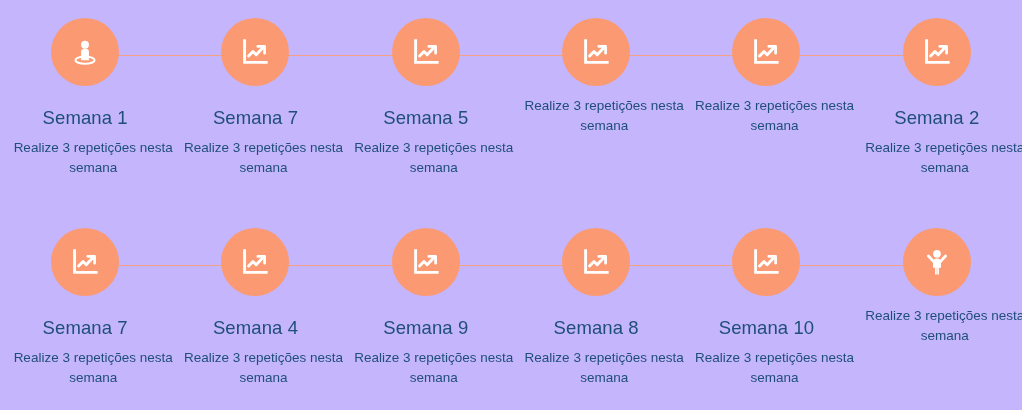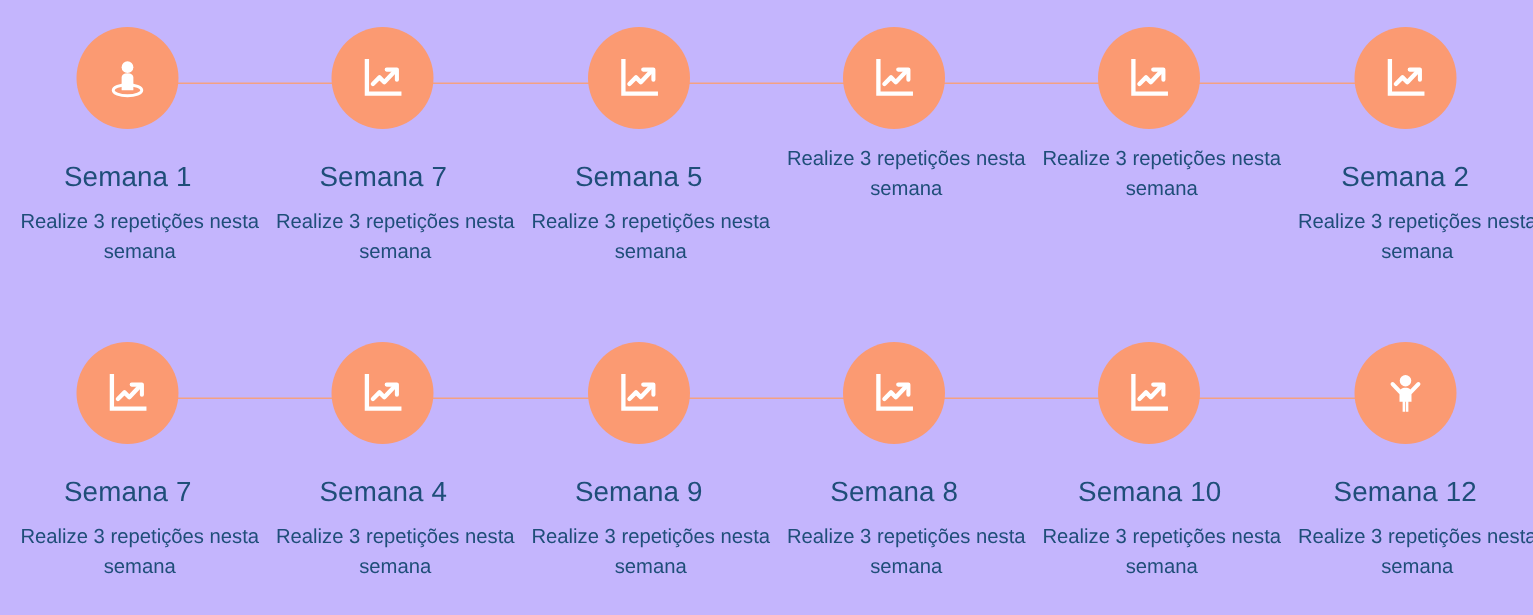--- a/index.html
+++ b/index.html
@@ -258,20 +258,19 @@
         <div class="circle">
           <span>
             <svg width="32" height="32" viewBox="0 0 40 40" fill="none">
               <circle cx="20" cy="9.8" r="4.8" fill="#fff"></circle>
               <path d="M20 15.6c-3.1 0-5 1.6-5 4.1v7.6h2.6v8.4h2.1v-8.4h0.6v8.4h2.1v-8.4H25v-7.6c0-2.5-1.9-4.1-5-4.1z" fill="#fff"></path>
               <path d="M15.7 19.3L9.3 12.6" stroke="#fff" stroke-width="3.5" stroke-linecap="round"></path>
               <path d="M24.3 19.3l6.4-6.7" stroke="#fff" stroke-width="3.5" stroke-linecap="round"></path>
             </svg>
           </span>
         </div>
-        <div class="step-title">Semana 12</div>
         <div class="step-desc">Realize 3 repetições nesta semana</div>
       </div>
 
     </div>
   </div>
 
 </div>
 
 </body></html>

